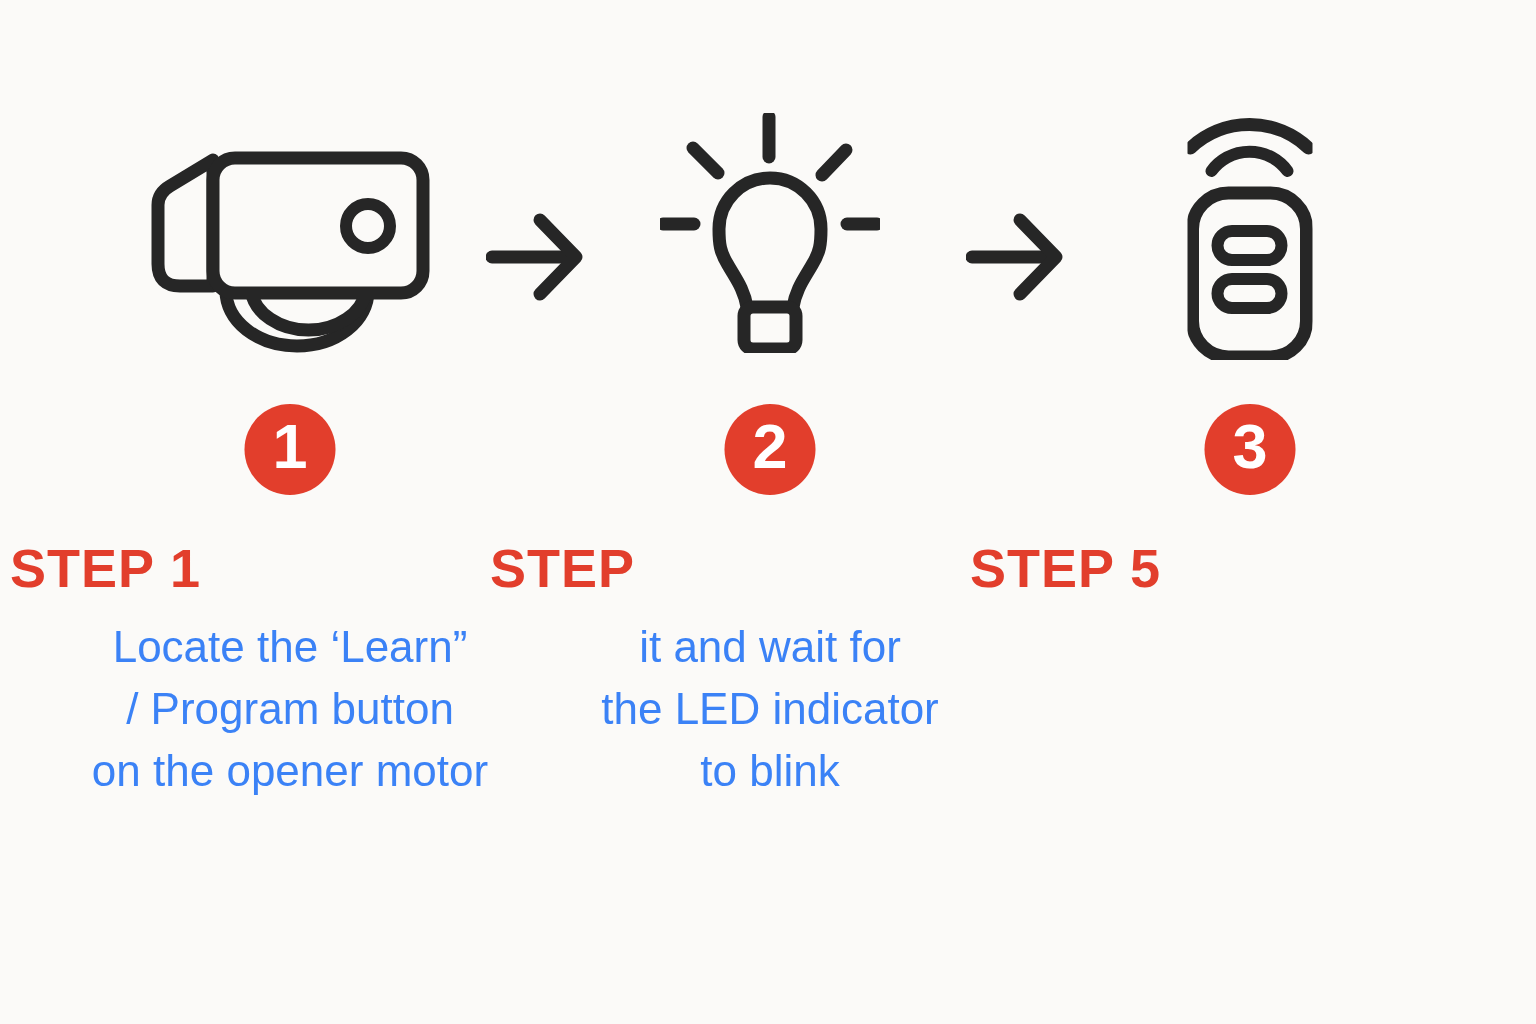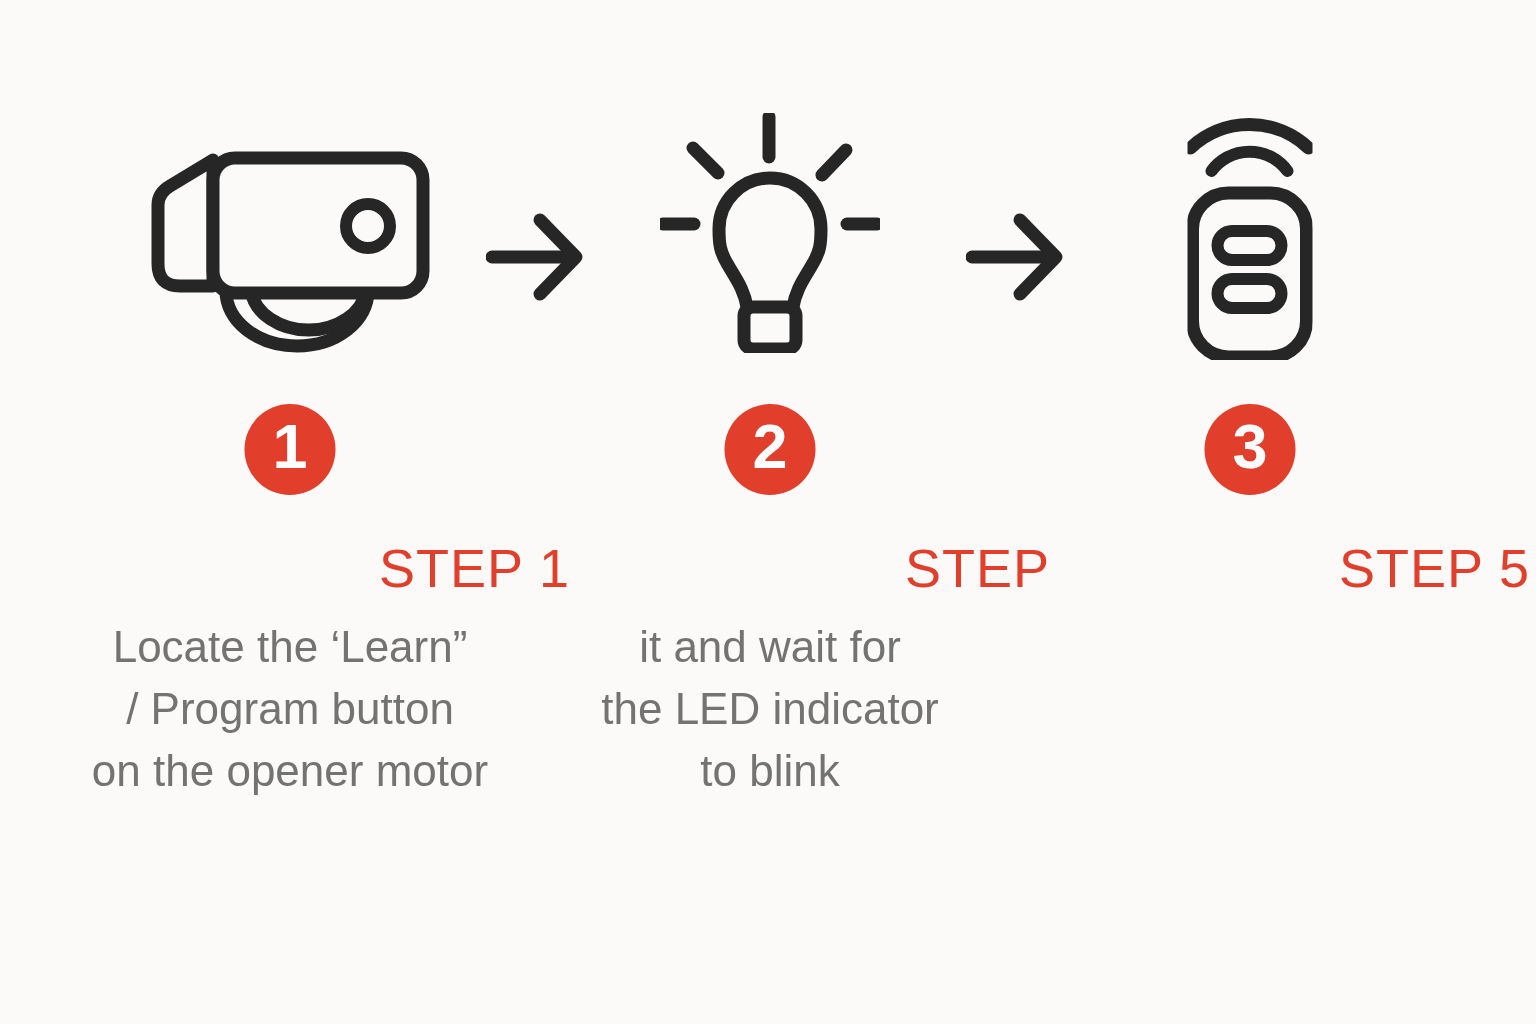--- a/index.html
+++ b/index.html
@@ -39,30 +39,30 @@
     display:flex;align-items:center;justify-content:center;
   }
   .num-circle span{
     color:var(--num);
     font-size:63px;font-weight:bold;
     line-height:1;
     padding-bottom:6px;
   }
   .step-heading{
     position:absolute;top:538px;left:0;width:100%;
-    text-align:right;
+    text-align:left;
     color:var(--accent);
-    font-size:54px;font-weight:normal;
+    font-size:54px;font-weight:bold;
     letter-spacing:1px;
     line-height:60px;
   }
   .step-body{
     position:absolute;top:616px;left:0;width:100%;
     text-align:center;
-    color:#737373;
+    color:#3b82f6;
     font-size:44px;
     line-height:62px;
     white-space:pre-line;
   }
   .arrow{
     position:absolute;top:212px;width:100px;height:90px;
   }
   .arrow-1{left:486px;}
   .arrow-2{left:966px;}
   svg{display:block;}

